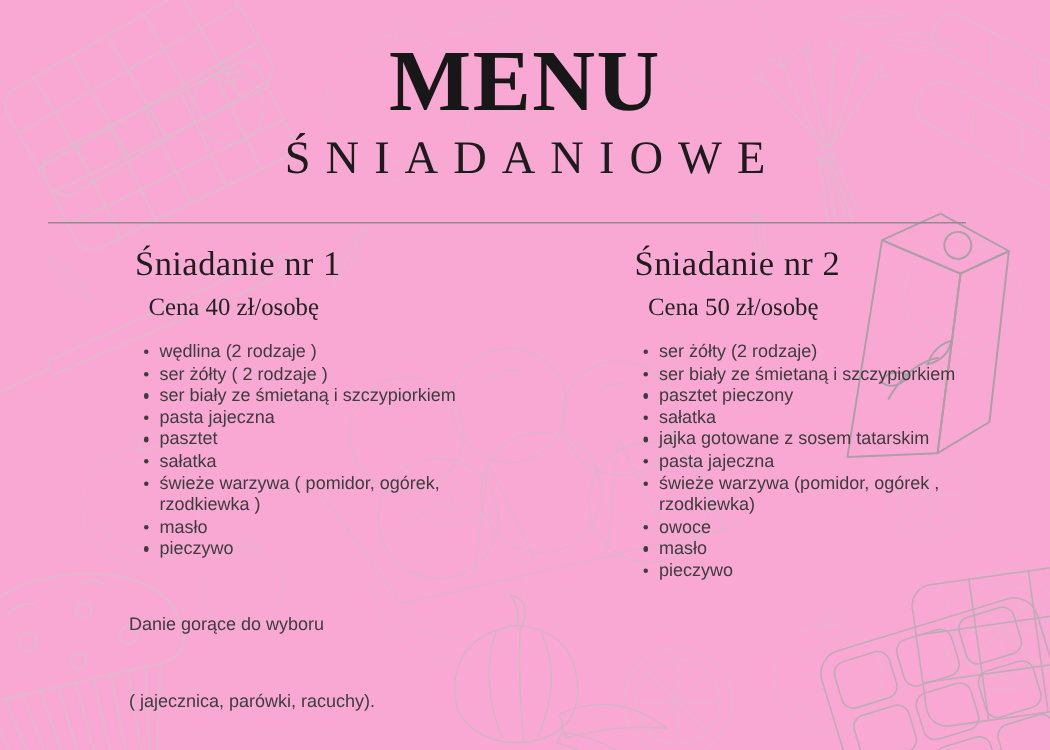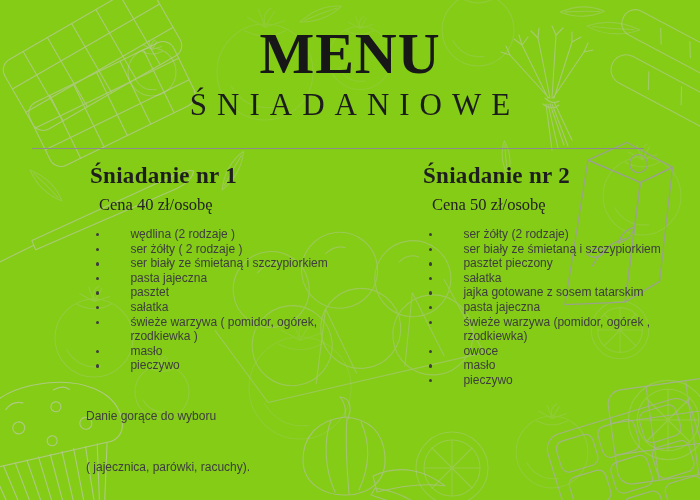--- a/index.html
+++ b/index.html
@@ -1,41 +1,41 @@
 <!DOCTYPE html>
 <html><head>
 <meta charset="utf-8">
 <style>
   html,body{margin:0;padding:0;background:#e9e9e9;}
-  .page{position:relative;width:700px;height:500px;background:#84cc16;overflow:hidden;
+  .page{position:relative;width:700px;height:500px;background:#f9a8d4;overflow:hidden;
         font-family:"Liberation Sans",sans-serif;}
   .bg-art{position:absolute;inset:0;width:700px;height:500px;}
   .bg-art *{vector-effect:non-scaling-stroke;}
 
   .header{position:absolute;top:24px;left:0;right:0;text-align:center;z-index:2;}
   .title{font-family:"Liberation Serif","DejaVu Serif",serif;font-weight:700;
          font-size:58px;line-height:1.02;letter-spacing:1px;color:#171717;margin:0;}
   .subtitle{font-family:"Liberation Serif","DejaVu Serif",serif;font-weight:400;
          font-size:31px;line-height:1.15;letter-spacing:10px;padding-left:10px;
          color:#1c1c1c;margin:4px 0 0 0;}
 
   .divider{position:absolute;top:148px;left:32px;width:612px;border-top:1.4px solid #8d8d8d;z-index:2;}
 
   .menu-col{position:absolute;top:163px;width:250px;z-index:2;}
   .col-1{left:90px;}
   .col-2{left:423px;}
-  .col-heading{font-family:"Liberation Serif","DejaVu Serif",serif;font-weight:700;
+  .col-heading{font-family:"Liberation Serif","DejaVu Serif",serif;font-weight:400;
          font-size:23px;line-height:26px;color:#1e1e1e;margin:0;letter-spacing:0.3px;}
   .col-price{font-family:"Liberation Serif","DejaVu Serif",serif;font-weight:400;
          font-size:16.5px;line-height:18px;color:#242424;margin:7px 0 0 9px;}
   .menu-list{list-style:none;margin:13px 0 0 0;padding:0 0 0 6px;}
   .menu-item{display:flex;gap:7px;align-items:flex-start;
          font-size:12px;line-height:14.6px;color:#3d3d3d;max-width:232px;}
   .bullet{width:3.4px;height:3.4px;border-radius:50%;background:#3d3d3d;flex:none;margin-top:6px;}
-  .item-text{max-width:222px;margin-left:24px;}
+  .item-text{max-width:222px;}
   .col-footer{margin:0 0 0 -4px;}
   .footer-line{font-size:12px;line-height:14.6px;color:#3d3d3d;white-space:nowrap;margin-top:36px;}
 </style>
 </head>
 <body>
 
 <div class="page">
 
   <svg class="bg-art" viewBox="0 0 700 500" fill="none" stroke="#c9c9c9" stroke-width="1.1" stroke-linecap="round" stroke-linejoin="round" aria-hidden="true">
     <defs>

